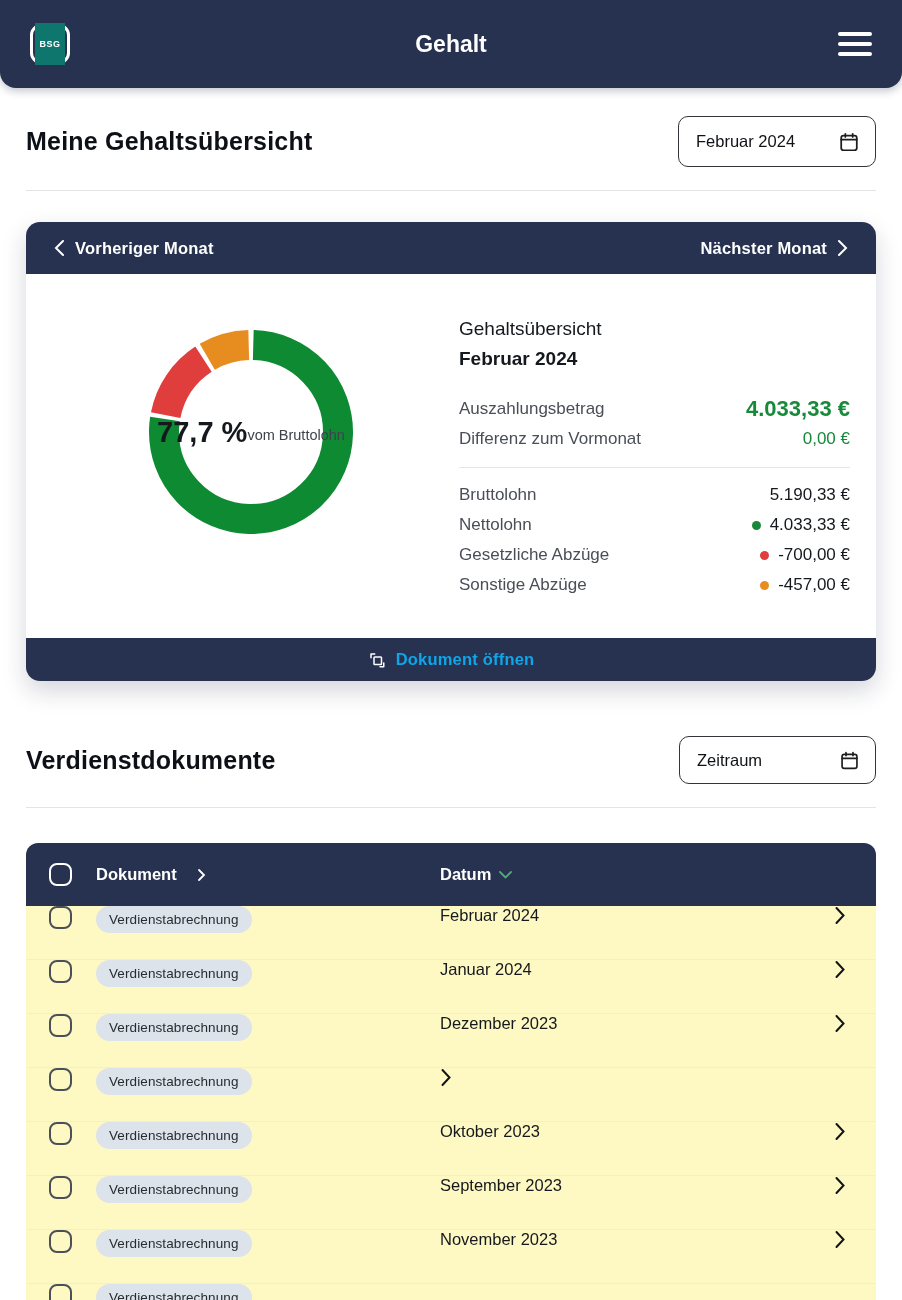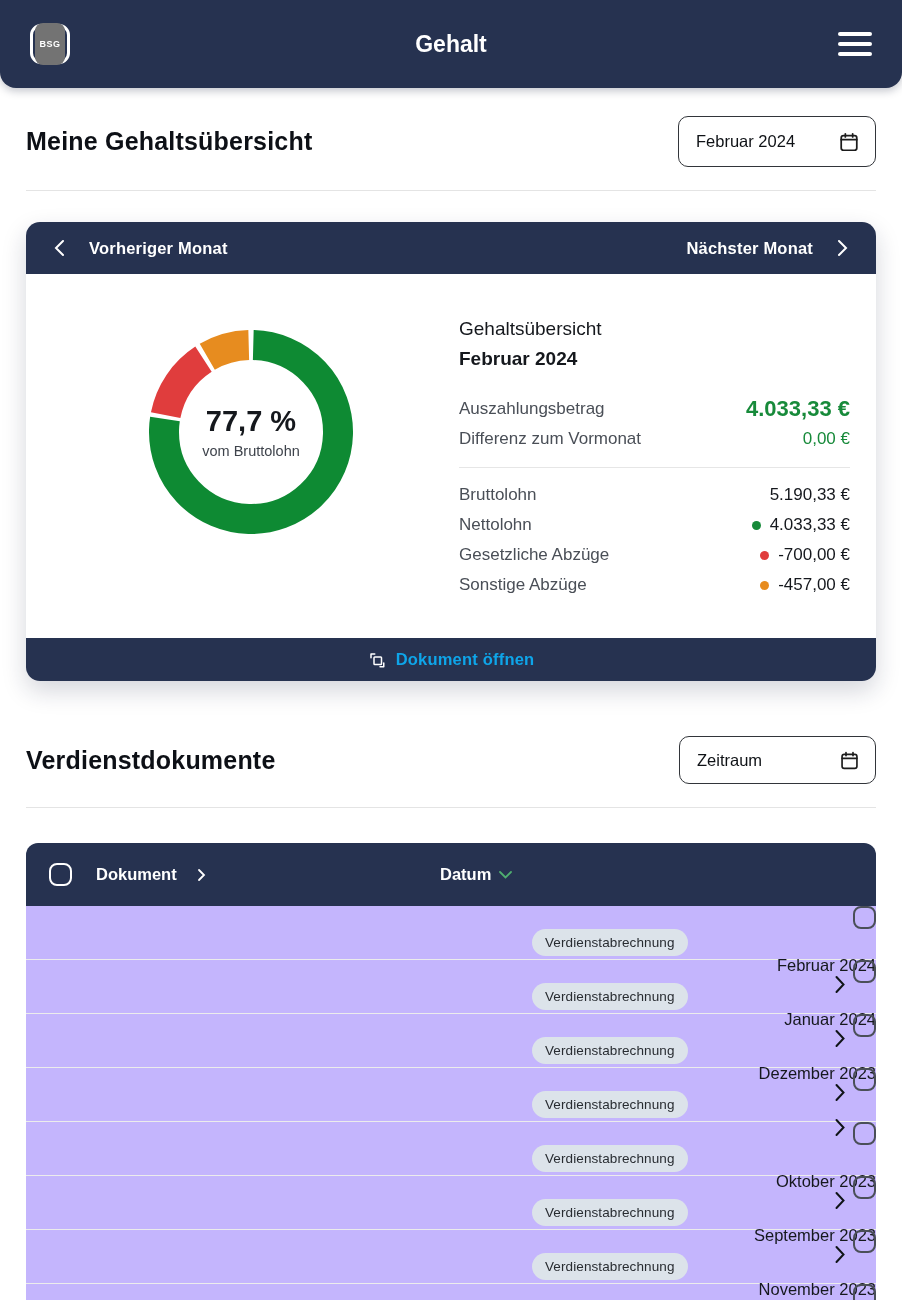--- a/index.html
+++ b/index.html
@@ -6,21 +6,21 @@
   html,body { width:902px; height:1300px; overflow:hidden; background:#fff;
     font-family:"Liberation Sans", sans-serif; color:#15181d; }
 
   
   .appbar { position:relative; height:88px; background:#263250;
     border-radius:0 0 16px 16px; display:flex; align-items:center;
     justify-content:space-between; padding:0 30px;
     box-shadow:0 3px 8px rgba(15,25,50,.25); }
   .logo { width:40px; height:40px; border:3px solid #fff; border-radius:11px;
     display:flex; align-items:center; justify-content:center; }
-  .logo-inner { background:#737373; border-radius:8px; padding:16px 4px;
+  .logo-inner { background:#0f766e; border-radius:0; padding:16px 4px;
     color:#fff; font-size:9px; font-weight:bold; letter-spacing:.5px; }
   .appbar h1 { position:absolute; left:0; right:0; text-align:center;
     color:#fff; font-size:23px; font-weight:700; pointer-events:none; }
   .hamburger { background:none; border:none; cursor:pointer; display:flex;
     flex-direction:column; gap:6px; padding:4px 0; z-index:2; }
   .hamburger span { display:block; width:34px; height:4px; background:#fff; border-radius:2px; }
 
   main { padding:0 26px; }
 
   
@@ -38,26 +38,26 @@
   .category { width:163px; height:48px; padding:0 14px 0 16px; margin-left:17px; }
   .filters { display:flex; align-items:center;margin-left:8px; }
   .icon { flex:none; display:inline-flex; }
 
   
   .salary-card { margin-top:31px; border-radius:14px; overflow:hidden;
     box-shadow:0 10px 24px rgba(20,30,60,.18); background:#fff; }
   .card-nav { height:52px; background:#263250; display:flex; align-items:center;
     justify-content:space-between; padding:0 28px; }
   .card-nav button { background:none; border:none; color:#fff; font-family:inherit;
-    font-size:16.5px; font-weight:700; display:flex; align-items:center; gap:24px;
+    font-size:16.5px; font-weight:700; display:flex; align-items:center; gap:10px;
     cursor:pointer; letter-spacing:.2px; }
   .card-body { display:flex; padding:44px 26px 38px 30px; }
   .donut-col { flex:0 0 390px; display:flex; align-items:flex-start; justify-content:center; }
   .donut-wrap { position:relative; width:204px; height:204px; margin-top:12px; }
-  .donut-center { position:absolute; inset:0; display:flex; flex-direction:column;
+  .donut-center { position:absolute; inset:0; display:flex; flex-direction:row;
     align-items:center; justify-content:center; text-align:center; }
   .donut-pct { font-size:29px; font-weight:600; color:#15181d; }
   .donut-sub { font-size:14.5px; color:#3e434b; margin-top:5px; }
   .details { flex:1; padding-left:13px; }
   .details .subtitle { font-size:19px; color:#15181d; }
   .details .month { font-size:19px; font-weight:700; margin-top:8px; }
   .money-rows { margin-top:24px; }
   .money-row { display:flex; align-items:center; justify-content:space-between; min-height:30px; }
   .money-row .lbl { font-size:17px; color:#4a4f57; }
   .money-row .val { font-size:17px; color:#15181d; display:flex; align-items:center; gap:9px; }
@@ -75,22 +75,22 @@
     display:flex; align-items:center; color:#fff; }
   .checkbox { flex:none; width:23px; height:23px; border-radius:8px; background:transparent;
     border:2px solid #4a4f58; margin-left:23px; cursor:pointer; }
   .thead .checkbox { border-color:#fff; }
   .th-doc, .th-date, .trow-date { font-size:16.5px; }
   .th-doc { background:none; border:none; color:#fff; font-family:inherit; font-weight:700;
     display:flex; align-items:center; gap:20px; margin-left:24px; width:344px;
     cursor:pointer; text-align:left; }
   .th-date { background:none; border:none; color:#fff; font-family:inherit; font-weight:700;
     display:flex; align-items:center; gap:7px; cursor:pointer; text-align:left; }
-  .trow { height:54px; display:flex; align-items:flex-end; border-bottom:1px solid #ececec;
-    background:#c4b5fd; cursor:pointer;flex-direction:column; }
+  .trow { height:54px; display:flex; align-items:flex-start; border-bottom:1px solid #ececec;
+    background:#fef9c3; cursor:pointer; }
   .badge { margin-left:24px; width:344px; }
   .badge span { display:inline-block; background:#dce3ea; color:#282c31; font-size:13.5px;
     padding:6px 13px; border-radius:14px; letter-spacing:.1px; }
   .trow-date { flex:1; color:#15181d; }
   .row-chevron { background:none; border:none; cursor:pointer; margin-right:30px;
     display:flex; align-items:center; }
   .date-cell-head { flex:1; }
 </style>
 </head>
 <body>

